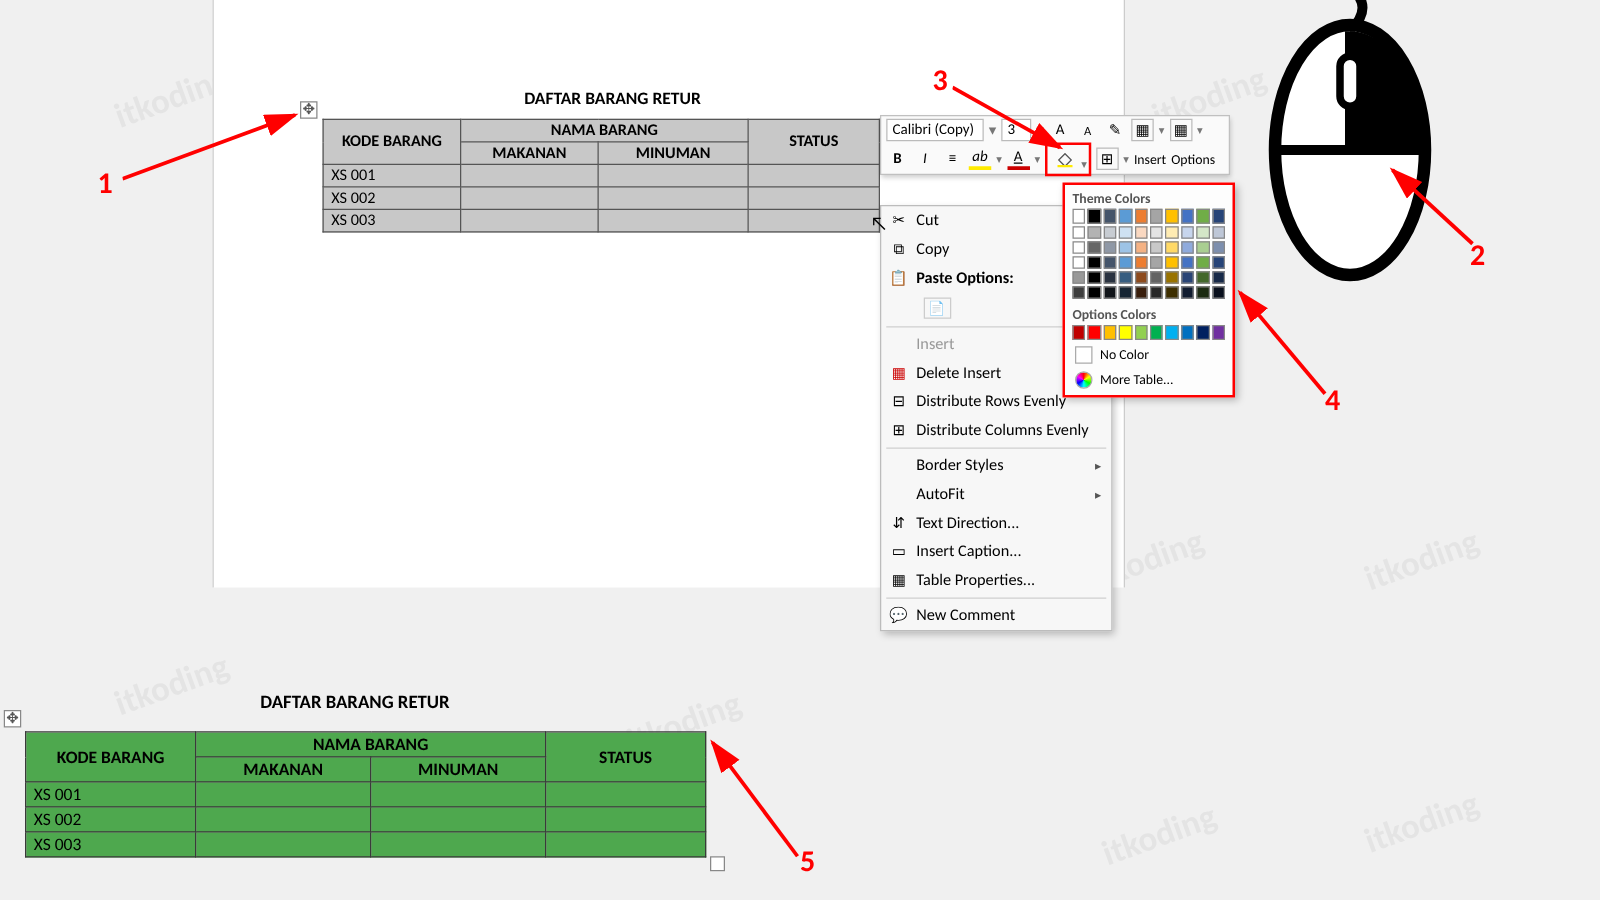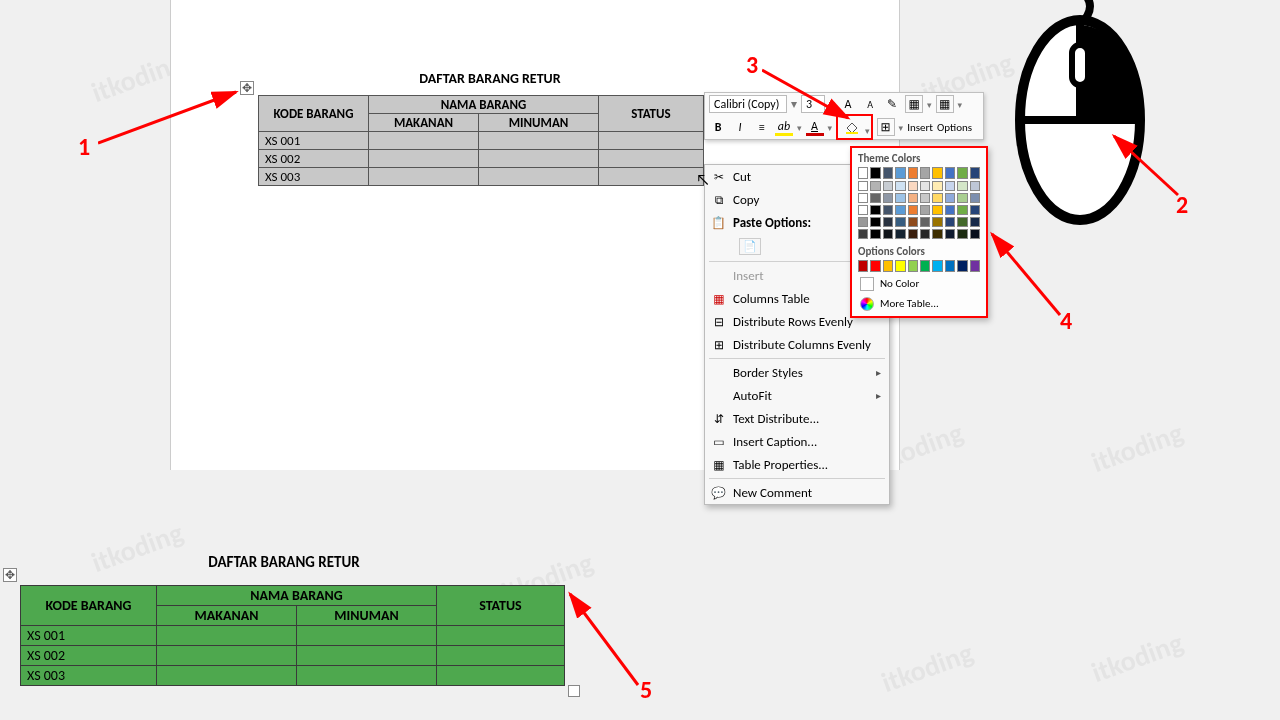--- a/index.html
+++ b/index.html
@@ -276,42 +276,42 @@
   <div class="ctx-item" style="padding-left:34px;">
       <span style="border:1px solid #ccc;padding:1px 3px;font-size:11px;">📄</span>
     </div>
   <div class="ctx-sep"></div>
   <div class="ctx-item disabled">
       <span>Insert</span>
       <span class="ctx-arrow">▸</span>
     </div>
   <div class="ctx-item">
       <span class="ctx-icon" style="color:#c00;">▦</span>
-      <span>Columns Table</span>
+      <span>Delete Insert</span>
     </div>
   <div class="ctx-item">
       <span class="ctx-icon">⊟</span>
       <span>Distribute Rows Evenly</span>
     </div>
   <div class="ctx-item">
       <span class="ctx-icon">⊞</span>
       <span>Distribute Columns Evenly</span>
     </div>
   <div class="ctx-sep"></div>
   <div class="ctx-item">
       <span>Border Styles</span>
       <span class="ctx-arrow">▸</span>
     </div>
   <div class="ctx-item">
       <span>AutoFit</span>
       <span class="ctx-arrow">▸</span>
     </div>
   <div class="ctx-item">
       <span class="ctx-icon">⇵</span>
-      <span>Text Distribute...</span>
+      <span>Text Direction...</span>
     </div>
   <div class="ctx-item">
       <span class="ctx-icon">▭</span>
       <span>Insert Caption...</span>
     </div>
   <div class="ctx-item">
       <span class="ctx-icon">▦</span>
       <span>Table Properties...</span>
     </div>
   <div class="ctx-sep"></div>

